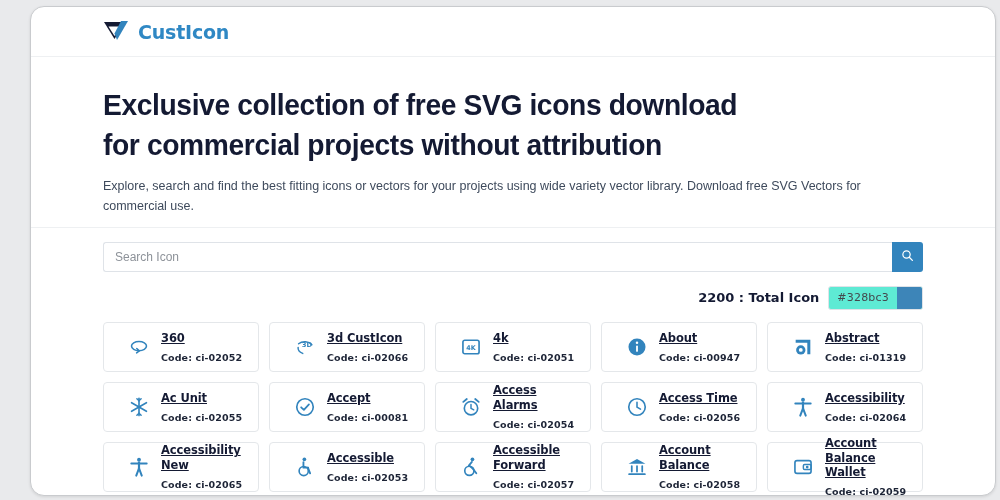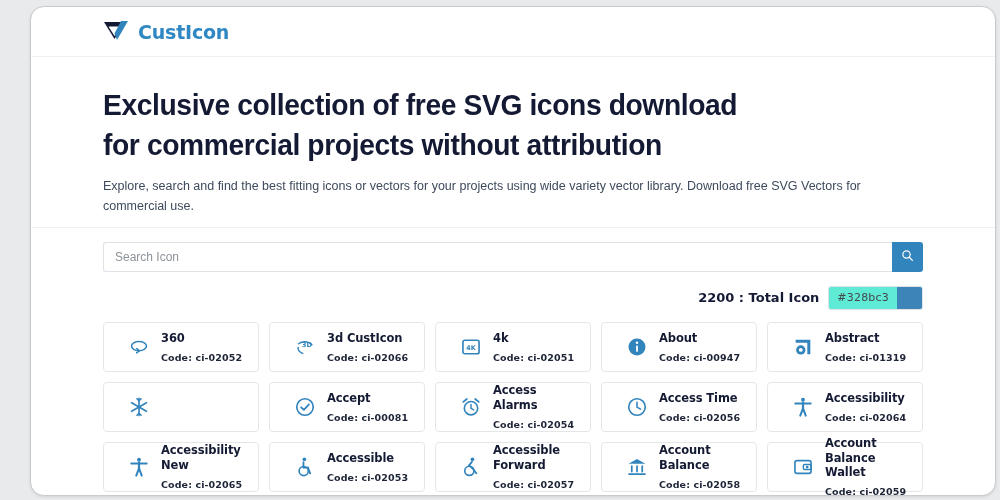--- a/index.html
+++ b/index.html
@@ -168,20 +168,21 @@
   }
   .icon-card .glyph svg { display: block; }
   .card-text { min-width: 0; overflow: hidden; }
   .card-title {
     font-size: 11.5px;
     font-weight: bold;
     color: #141a33;
     line-height: 1.24;
     font-family: "DejaVu Sans", sans-serif;
     letter-spacing: -0.1px;
+    text-decoration: underline;
   }
   .card-code {
     font-size: 9.5px;
     font-weight: bold;
     color: #1d2436;
     margin-top: 7px;
     font-family: "DejaVu Sans", sans-serif;
     letter-spacing: 0.1px;
   }
 </style>
@@ -306,20 +307,24 @@
               <line x1="3.9" y1="16.7" x2="20.1" y2="7.3"></line>
             </g>
             <g stroke="currentColor" stroke-width="1.6" stroke-linecap="round">
               <line x1="12" y1="5.2" x2="9.7" y2="3"></line>
               <line x1="12" y1="5.2" x2="14.3" y2="3"></line>
               <line x1="12" y1="18.8" x2="9.7" y2="21"></line>
               <line x1="12" y1="18.8" x2="14.3" y2="21"></line>
             </g>
           </svg>
         </span>
+        <div class="card-text">
+          <div class="card-title">Ac Unit</div>
+          <div class="card-code">Code: ci-02055</div>
+        </div>
       </div>
       <div class="icon-card">
         <span class="glyph">
           <svg viewBox="0 0 24 24" width="22" height="22">
             <circle cx="12" cy="12" r="9" fill="none" stroke="currentColor" stroke-width="1.8"></circle>
             <polyline points="7.8,12.3 10.8,15.2 16.3,9.2" fill="none" stroke="currentColor" stroke-width="1.9" stroke-linecap="round" stroke-linejoin="round"></polyline>
           </svg>
         </span>
         <div class="card-text">
           <div class="card-title">Accept</div>

